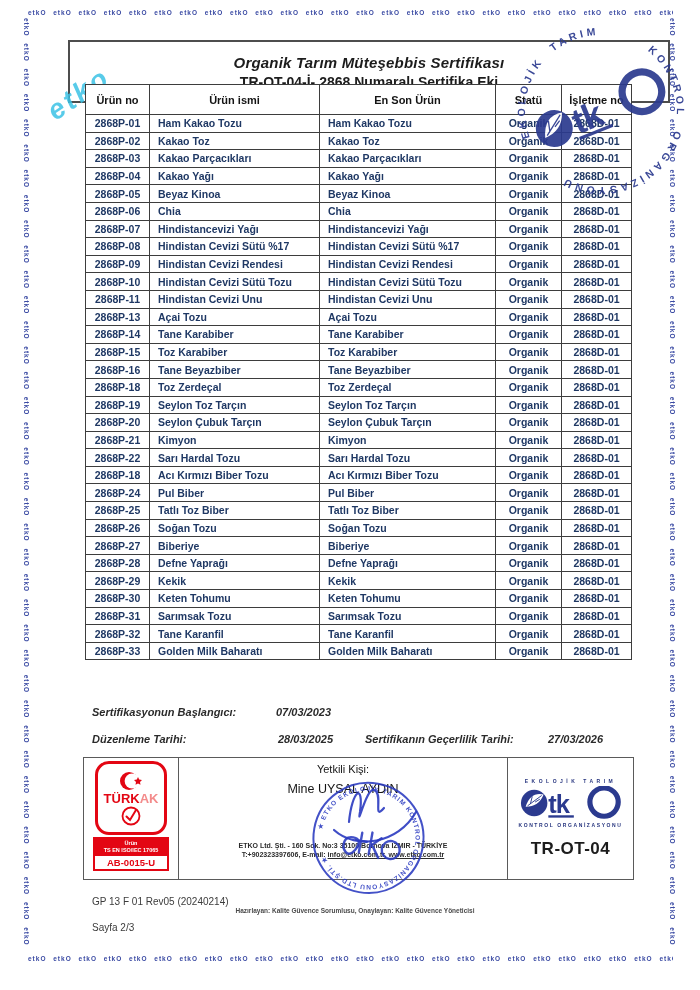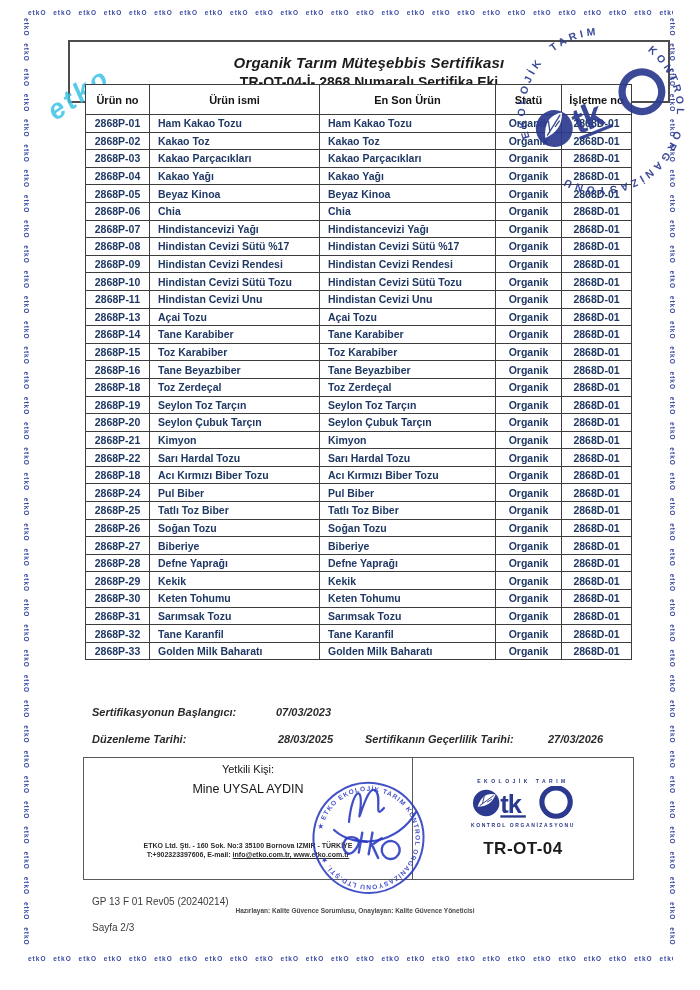--- a/index.html
+++ b/index.html
@@ -372,20 +372,39 @@
 
   <div class="date-text" style="left:92px;  top:706px;">Sertifikasyonun Başlangıcı:</div>
   <div class="date-text" style="left:276px; top:706px;">07/03/2023</div>
   <div class="date-text" style="left:92px;  top:733px;">Düzenleme Tarihi:</div>
   <div class="date-text" style="left:270px; top:733px;margin-left:8px;">28/03/2025</div>
   <div class="date-text" style="left:365px; top:733px;">Sertifikanın Geçerlilik Tarihi:</div>
   <div class="date-text" style="left:548px; top:733px;">27/03/2026</div>
 
   <div class="bottom-box">
 
+    <div class="cell-turkak">
+      <div class="tk-frame">
+        <svg width="26" height="22" viewBox="0 0 26 22">
+          <circle cx="11" cy="11" r="9" fill="#e30613"></circle>
+          <circle cx="14" cy="11" r="7.4" fill="#ffffff"></circle>
+          <path d="M20 7 L21.2 9.6 L24 10 L22 12 L22.5 14.8 L20 13.5 L17.5 14.8 L18 12 L16 10 L18.8 9.6 Z" fill="#e30613"></path>
+        </svg>
+        <div class="tk-word"><span class="b1">TÜRK</span><span class="b2">AK</span></div>
+        <svg width="22" height="22" viewBox="0 0 22 22">
+          <circle cx="11" cy="11" r="8.5" fill="none" stroke="#e30613" stroke-width="1.8"></circle>
+          <path d="M6.5 11.5 L10 15 L16 5" fill="none" stroke="#e30613" stroke-width="2" stroke-linecap="round"></path>
+        </svg>
+      </div>
+      <div class="tk-redbar">
+        <div>Ürün</div>
+        <div>TS EN ISO/IEC 17065</div>
+      </div>
+      <div class="tk-idbar">AB-0015-U</div>
+    </div>
 
     <div class="cell-sign">
       <div class="sign-label">Yetkili Kişi:</div>
       <div class="sign-name">Mine UYSAL AYDIN</div>
       <div class="sign-address">
         <div>ETKO Ltd. Şti. - 160 Sok. No:3 35100 Bornova IZMIR - TÜRKİYE</div>
         <div><span>T:+902323397606, E-mail: </span><span class="links">info@etko.com.tr, www.etko.com.tr</span></div>
       </div>
     </div>
 

